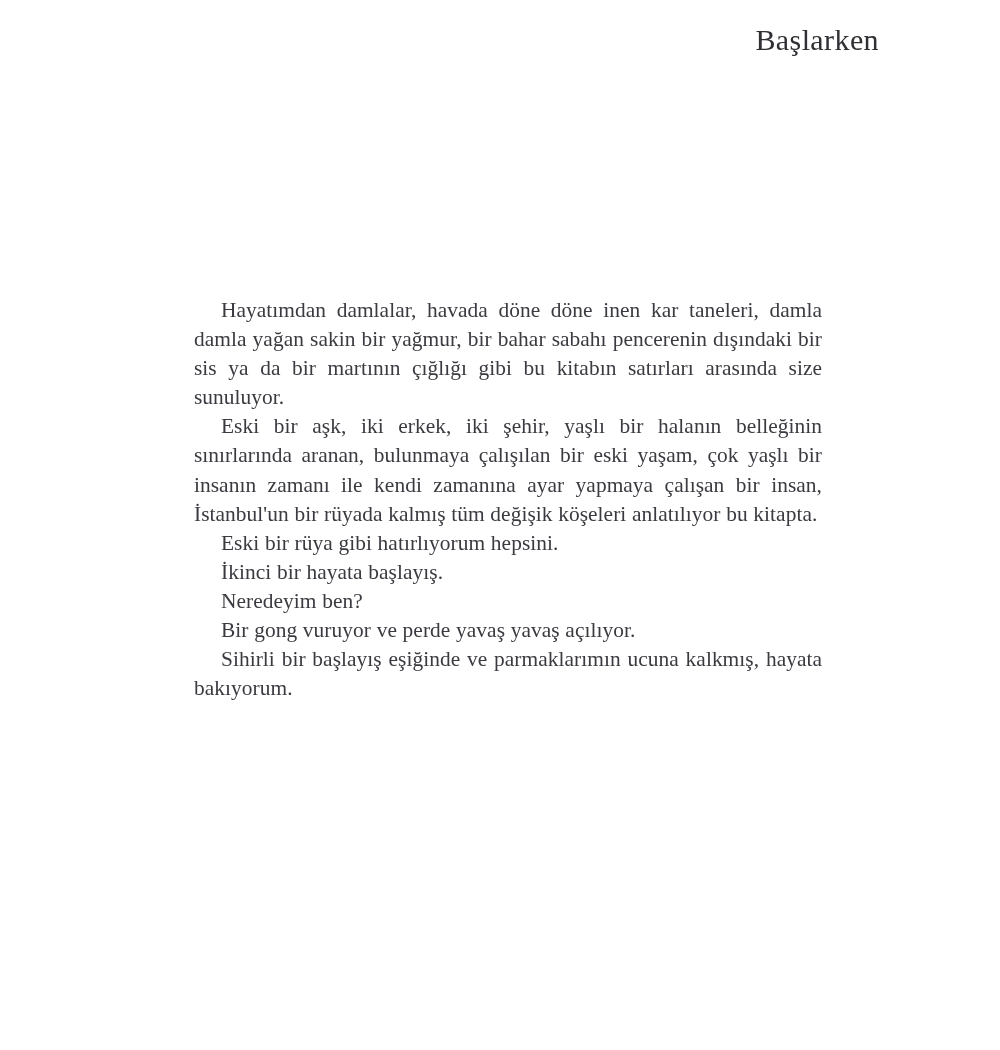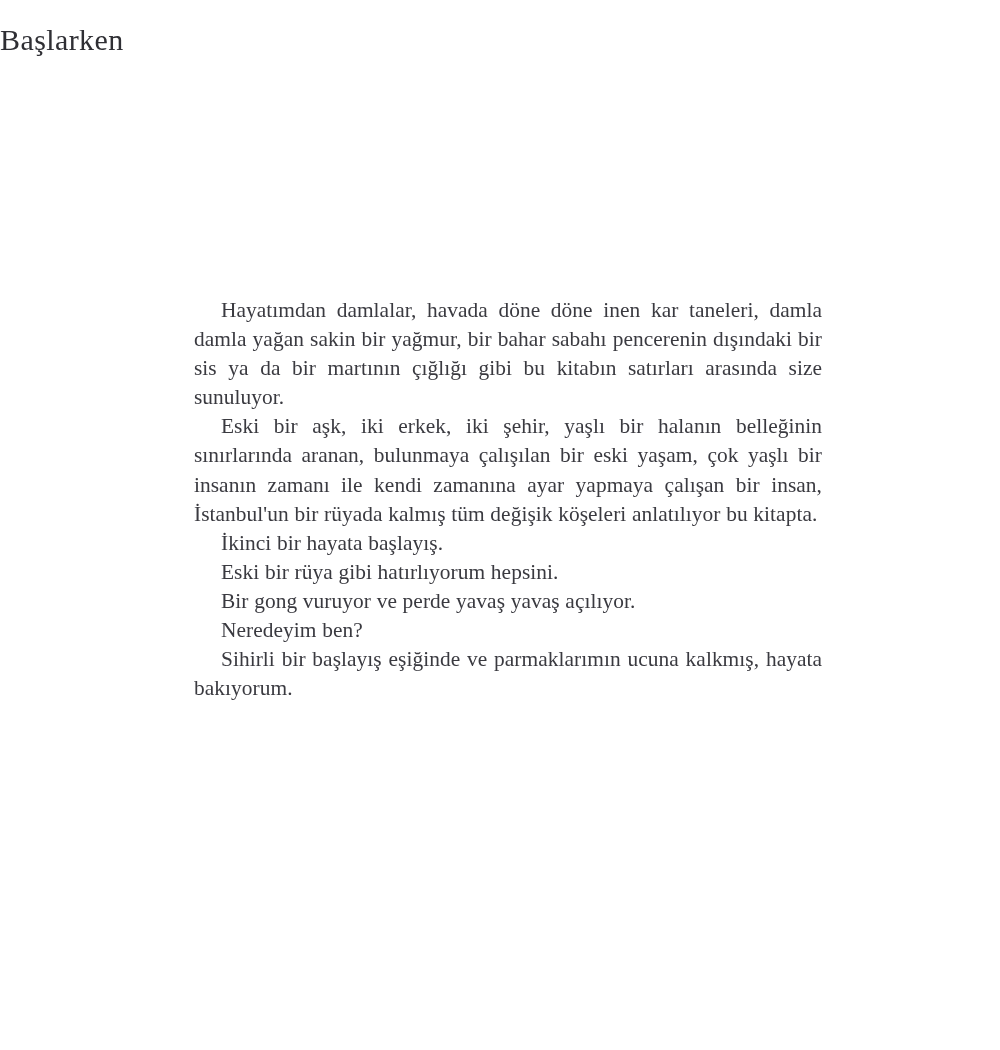--- a/index.html
+++ b/index.html
@@ -22,21 +22,21 @@
     margin: 0 auto;
     background: #ffffff;
     overflow: hidden;
   }
 
   .chapter-title {
     position: absolute;
     top: 22px;
     left: 0;
     width: 879px;
-    text-align: left;
+    text-align: right;
     font-size: 30px;
     line-height: 36px;
     font-weight: normal;
     letter-spacing: 0.4px;
     color: #2f2f34;
     margin: 0;
   }
 
   .body-block {
     position: absolute;
@@ -69,20 +69,20 @@
 </head>
 <body>
 
 <div class="page">
 
   <h1 class="chapter-title">Başlarken</h1>
 
   <div class="body-block">
     <p>Hayatımdan damlalar, havada döne döne inen kar taneleri, damla damla yağan sakin bir yağmur, bir bahar sabahı pencerenin dışındaki bir sis ya da bir martının çığlığı gibi bu kitabın satırları arasında size sunuluyor.</p>
     <p>Eski bir aşk, iki erkek, iki şehir, yaşlı bir halanın belleğinin sınırlarında aranan, bulunmaya çalışılan bir eski yaşam, çok yaşlı bir insanın zamanı ile kendi zamanına ayar yapmaya çalışan bir insan, İstanbul'un bir rüyada kalmış tüm değişik köşeleri anlatılıyor bu kitapta.</p>
+    <p class="short">Eski bir rüya gibi hatırlıyorum hepsini.</p>
     <p class="short">İkinci bir hayata başlayış.</p>
-    <p class="short">Eski bir rüya gibi hatırlıyorum hepsini.</p>
+    <p class="short">Neredeyim ben?</p>
     <p class="short">Bir gong vuruyor ve perde yavaş yavaş açılıyor.</p>
-    <p class="short">Neredeyim ben?</p>
     <p>Sihirli bir başlayış eşiğinde ve parmaklarımın ucuna kalkmış, hayata bakıyorum.</p>
   </div>
 
 </div>
 
 </body></html>

